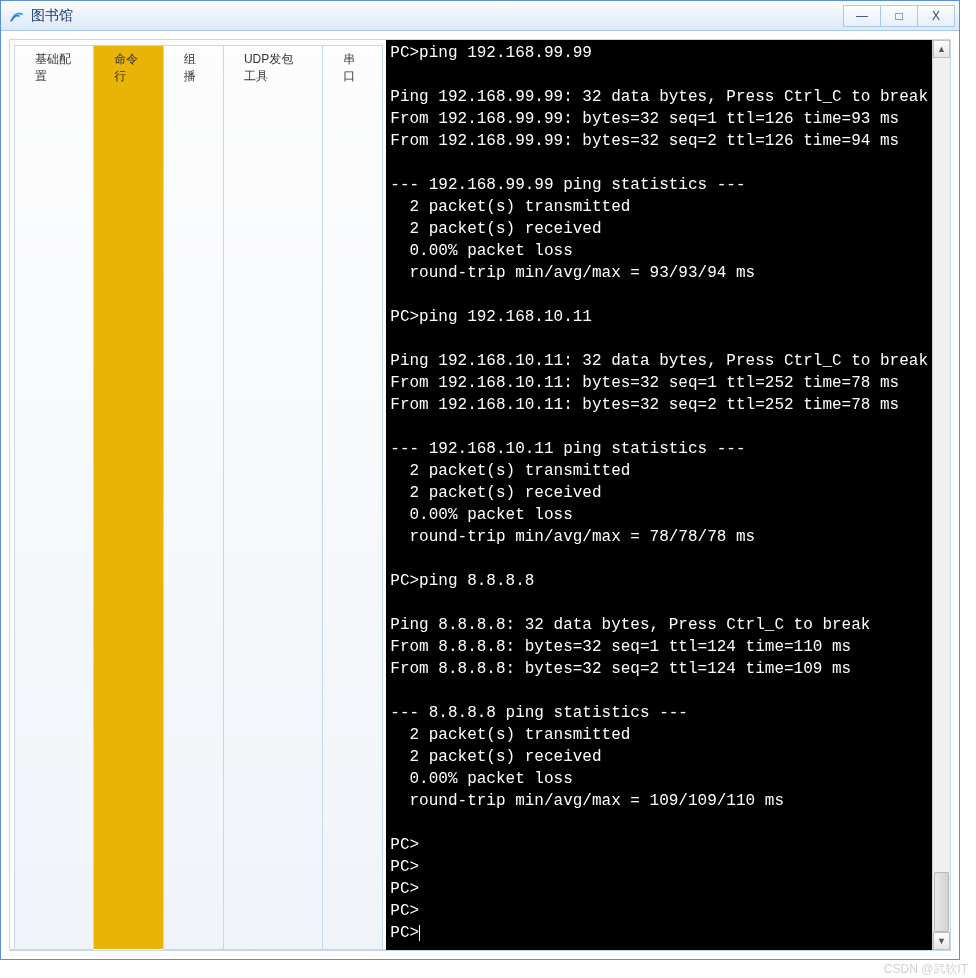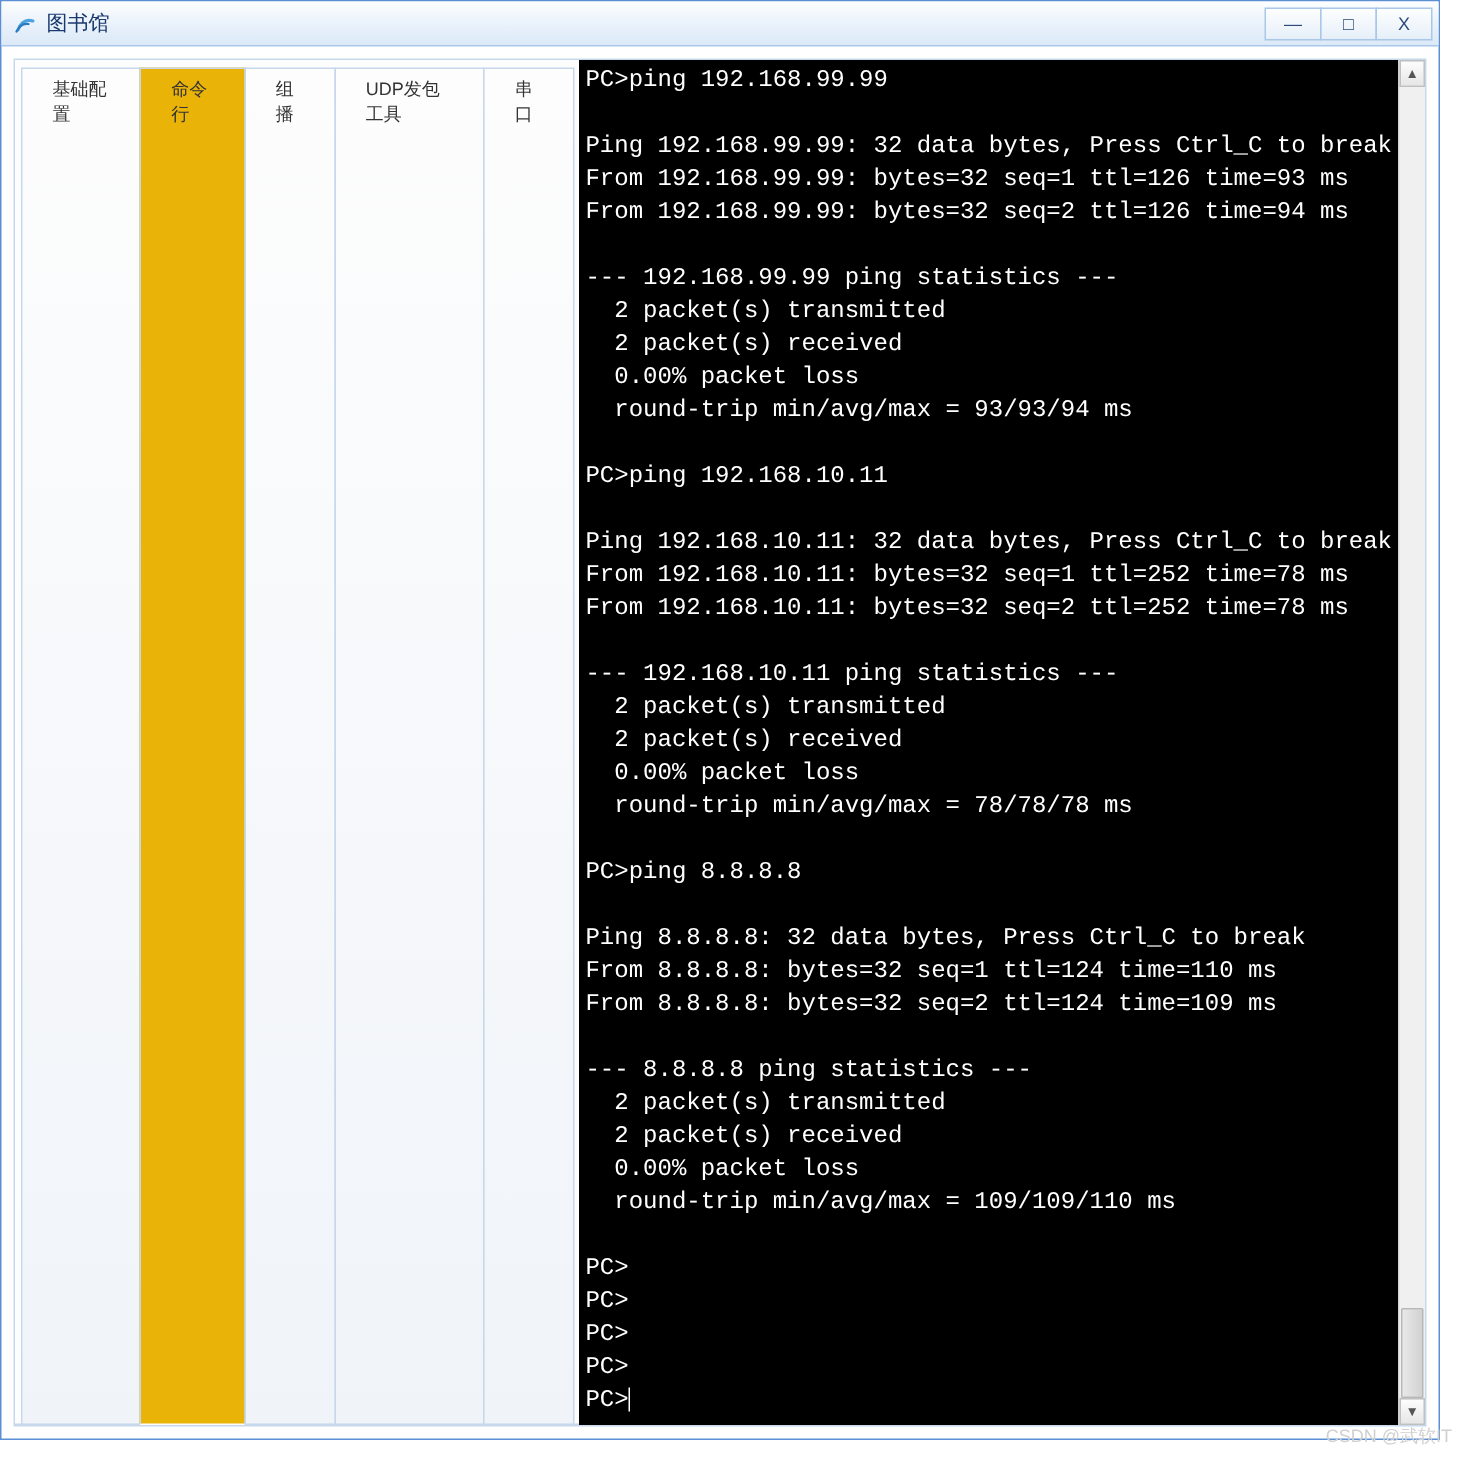--- a/index.html
+++ b/index.html
@@ -124,21 +124,21 @@
 }
 .cursor {
   display: inline-block;
   width: 1px; height: 16px;
   background: #fff;
   vertical-align: middle;
 }
 .watermark {
   position: absolute;
   right: 8px;
-  bottom: 12px;
+  bottom: 0;
   font-size: 12px;
   color: #d0d0d0;
   font-family: Arial, sans-serif;
 }
 </style>
 </head>
 <body>
 
 <div class="window">
 

